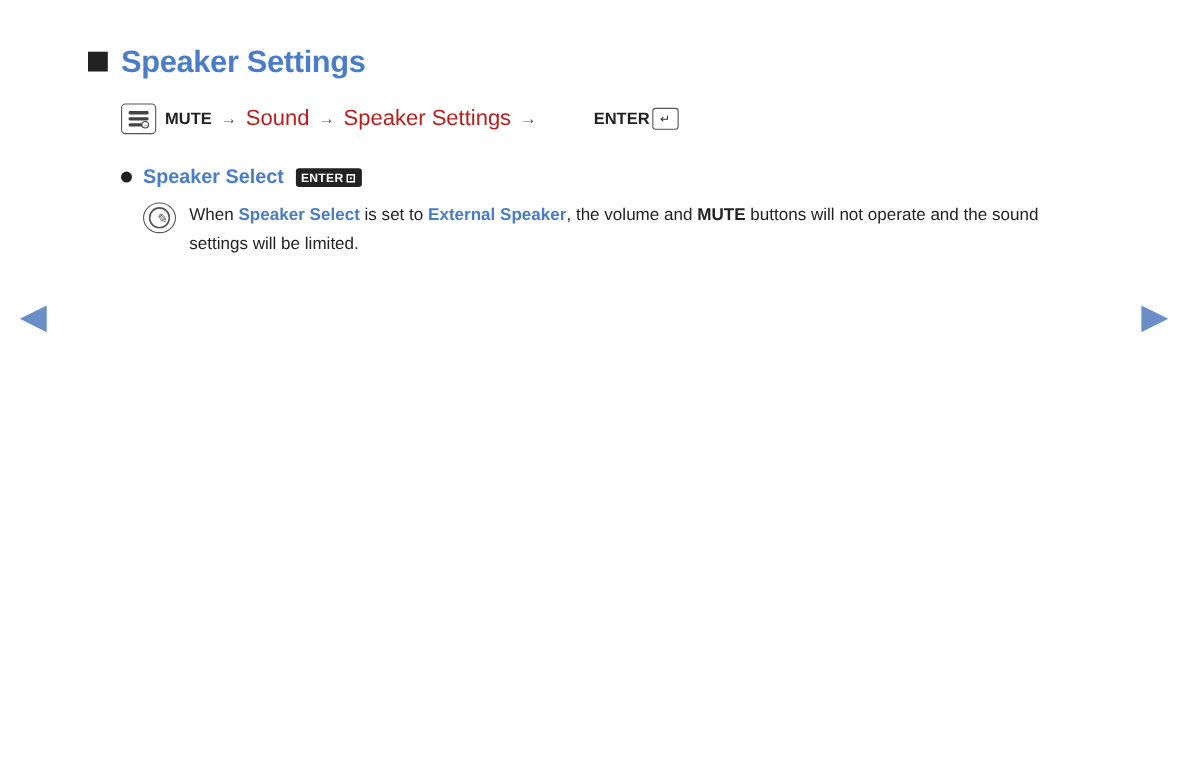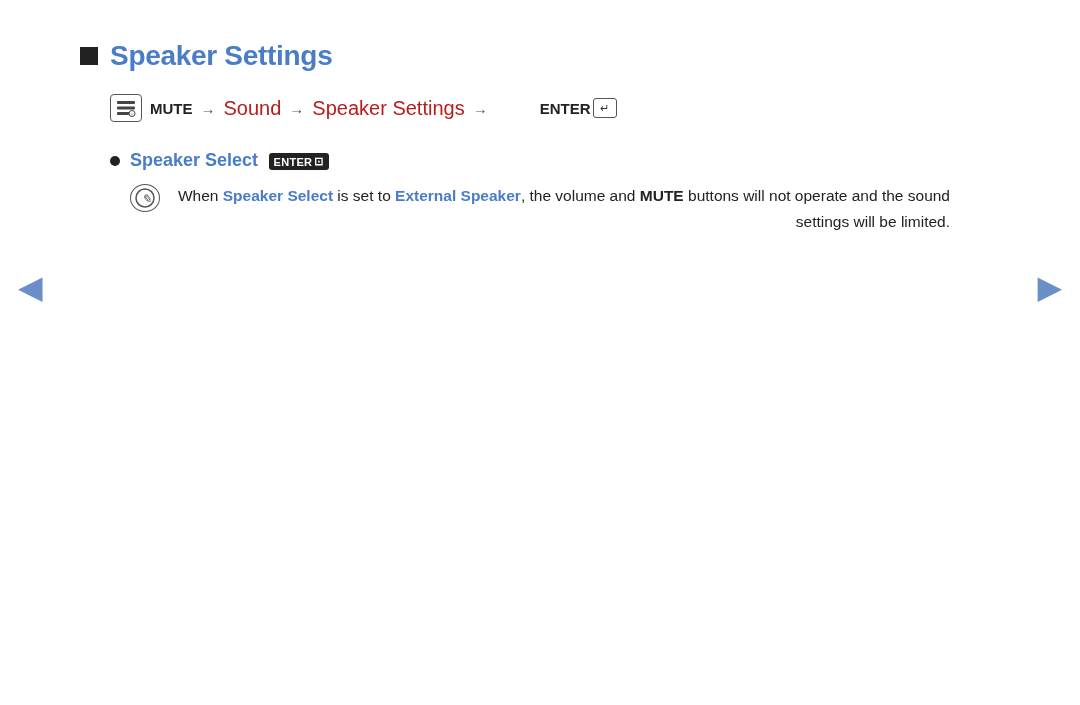--- a/index.html
+++ b/index.html
@@ -191,21 +191,20 @@
       flex-shrink: 0;
       margin-top: 1px;
       font-style: italic;
       font-family: Georgia, serif;
     }
 
     .note-text {
       font-size: 15.5px;
       line-height: 1.65;
       color: #222;
-      text-align: right;
     }
 
     .note-link {
       color: #4a7cc7;
       font-weight: 600;
     }
 
     .note-bold {
       font-weight: 700;
     }

